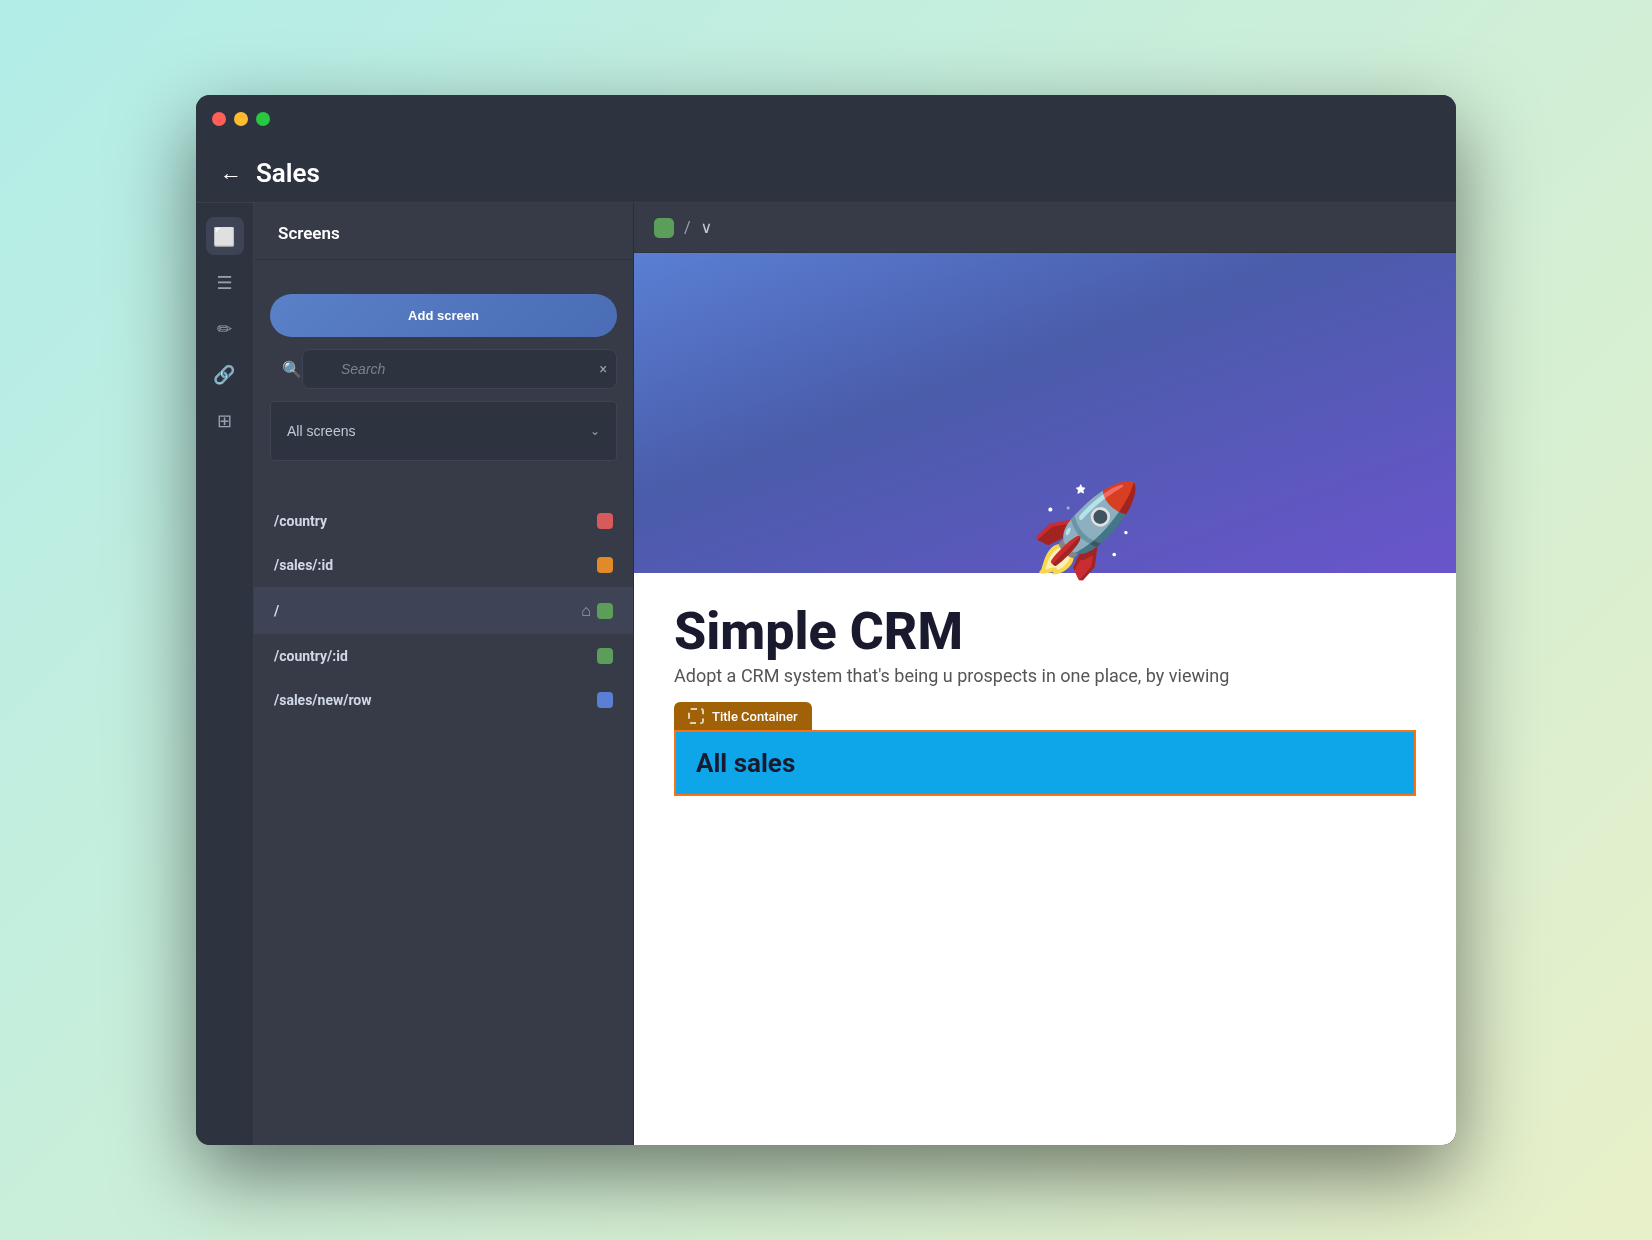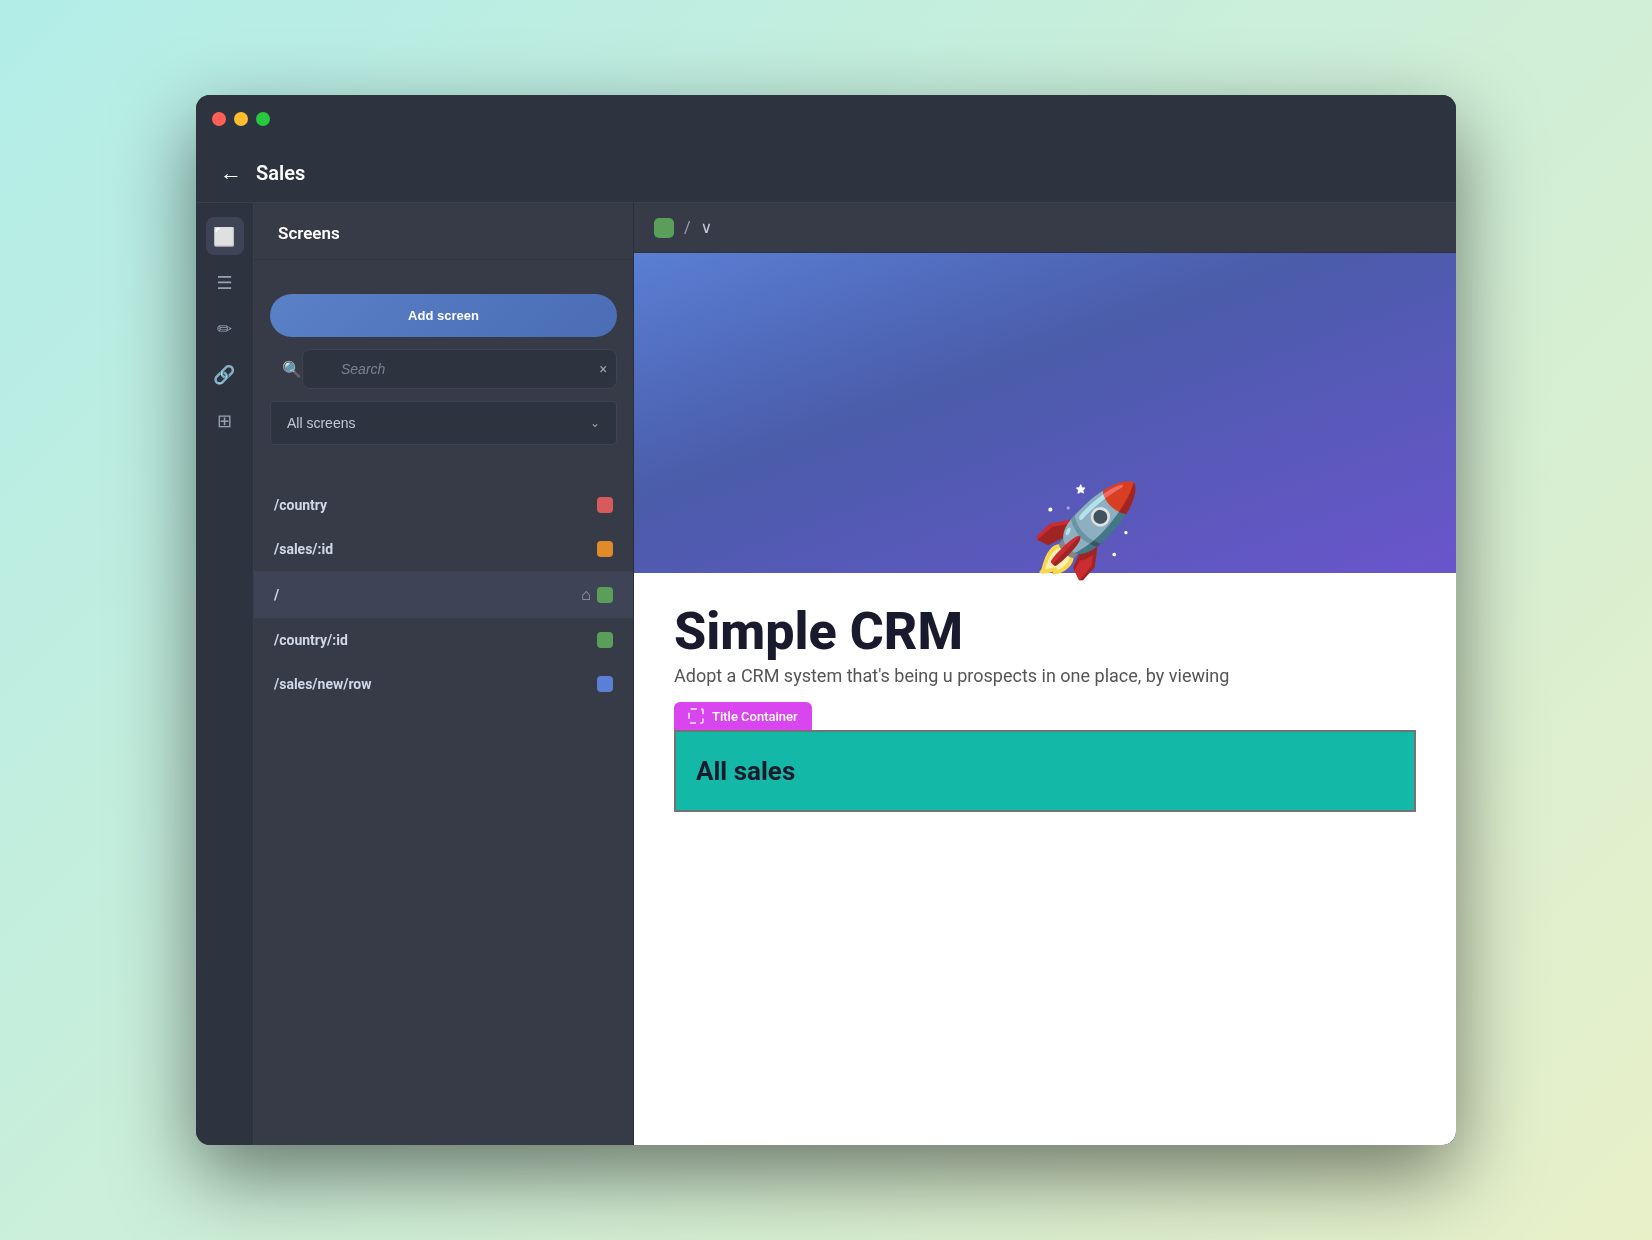--- a/index.html
+++ b/index.html
@@ -65,21 +65,21 @@
 
     .back-arrow {
       color: #fff;
       font-size: 22px;
       margin-right: 14px;
       cursor: pointer;
     }
 
     .app-title {
       color: #ffffff;
-      font-size: 20px;
+      font-size: 26px;
       font-weight: 600;
     }
 
     
     .main-content {
       display: flex;
       flex: 1;
       overflow: hidden;
     }
 
@@ -188,21 +188,21 @@
       cursor: pointer;
       font-size: 14px;
     }
 
     .dropdown-container {
       position: relative;
     }
 
     .dropdown-btn {
       width: 100%;
-      padding: 13px 16px;
+      padding: 21px 16px;
       background: #2e3340;
       border: 1px solid #3e4455;
       border-radius: 4px;
       color: #c0c8d8;
       font-size: 14px;
       text-align: left;
       cursor: pointer;
       display: flex;
       align-items: center;
       justify-content: space-between;
@@ -352,39 +352,39 @@
       font-size: 18px;
       color: #555;
       line-height: 1.5;
       margin-bottom: 13px;
     }
 
     .title-container-badge {
       display: inline-flex;
       align-items: center;
       gap: 8px;
-      background: #d946ef;
+      background: #a16207;
       color: #fff;
       padding: 6px 14px;
       border-radius: 6px 6px 0 0;
       font-size: 13px;
       font-weight: 500;
     }
 
     .title-container-badge .badge-icon {
       width: 16px;
       height: 16px;
       border: 2px dashed rgba(255,255,255,0.7);
       border-radius: 3px;
     }
 
     .all-sales-box {
-      border: 2px solid #737373;
-      padding: 24px 20px;
-      background: #14b8a6;
+      border: 2px solid #f97316;
+      padding: 16px 20px;
+      background: #0ea5e9;
     }
 
     .all-sales-text {
       font-size: 26px;
       font-weight: 700;
       color: #1a1a2e;
     }
   </style>
 </head>
 <body>

